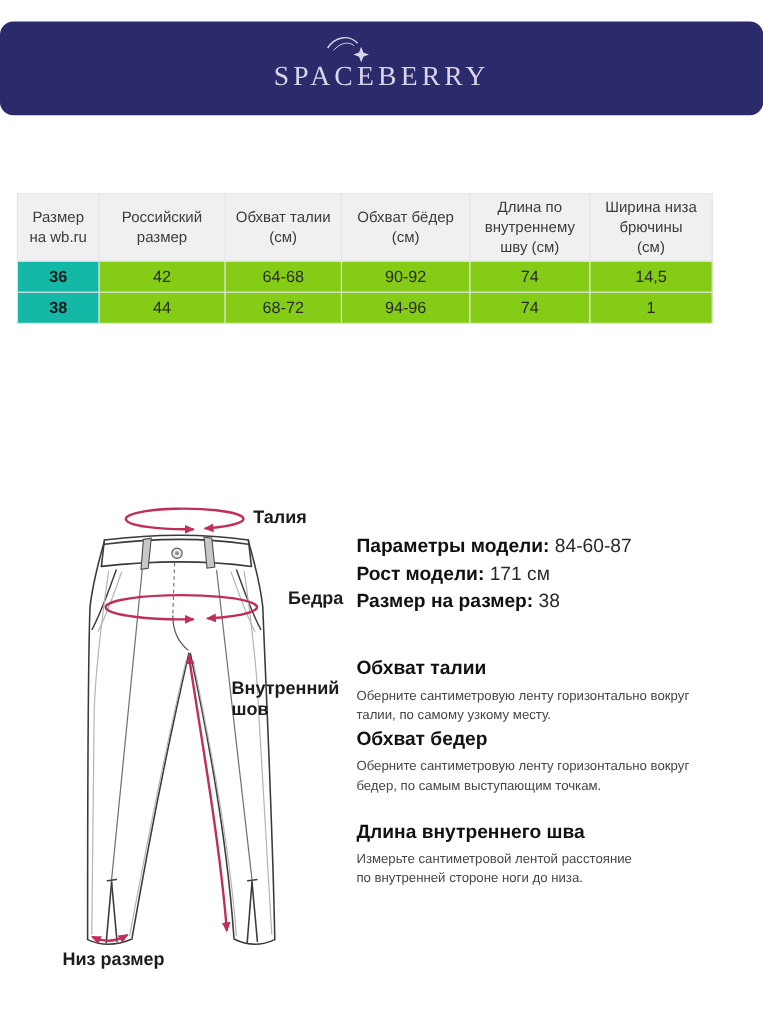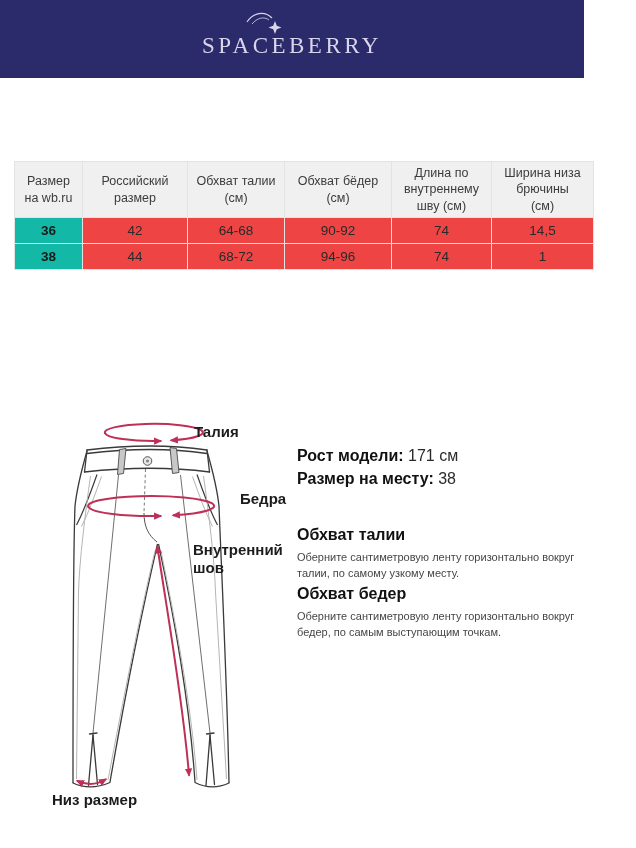--- a/index.html
+++ b/index.html
@@ -7,57 +7,57 @@
   body {
     position:relative;
     background:#ffffff;
     font-family:"Liberation Sans", sans-serif;
     color:#1d1d1d;
     overflow:hidden;
   }
 
   
   .brand-header {
-    position:absolute; left:0; top:0; width:584px; height:78px;
+    position:absolute; left:0; top:18px; width:636px; height:78px;
     background:#2b2a6a;
-    display:flex; align-items:center; justify-content:center;
+    display:flex; align-items:center; justify-content:center;border-radius:11px;
   }
   .logo {
     position:relative;
     font-family:"Liberation Serif", serif;
     font-size:23px; letter-spacing:3.5px; font-weight:400;
     color:#d9d5ea; padding-top:14px;
   }
   .star-svg { position:absolute; left:44px; top:-8px; width:44px; height:30px; }
 
   
   .size-table {
     position:absolute; left:14px; top:161px;
     border-collapse:collapse; table-layout:fixed; width:579px;
     font-size:12.5px;
   }
   .size-table th, .size-table td { border:1px solid #e3e3e3; text-align:center; vertical-align:middle; }
   .size-table th {
     background:#f0f0f0; font-weight:400; color:#3c3c3c;
     height:56px; line-height:1.32; white-space:pre-line; padding:2px 4px;
   }
-  .size-table td { background:#ef4444; height:26px; font-size:13.5px; color:#2a2a2a; }
+  .size-table td { background:#84cc16; height:26px; font-size:13.5px; color:#2a2a2a; }
   .size-table td.firstcol { background:#14b8a6; font-weight:700; color:#1a1a1a; }
   .c1{width:68px}.c2{width:105px}.c3{width:97px}.c4{width:107px}.c5{width:100px}.c6{width:102px}
 
   
   .figure { position:absolute; left:40px; top:420px; width:280px; height:410px; }
   .figure svg.trousers { position:absolute; left:0; top:0; }
   .fig-label {
     position:absolute; font-size:15px; font-weight:700; color:#1c1c1c;
     white-space:pre-line; line-height:18px;
   }
-  .lbl-waist  { left:154px; top:3px; }
+  .lbl-waist  { left:171px; top:3px; }
   .lbl-hips   { left:183px; top:70px;margin-left:17px; }
-  .lbl-inseam { left:153px; top:121px; }
+  .lbl-inseam { left:153px; top:145px; }
   .lbl-hem    { left:12px;  top:371px; }
 
   
   .details { position:absolute; left:297px; top:444px; width:325px; }
   .model-info p { font-size:16px; line-height:23px; color:#2a2a2a; }
   .model-info .lab { font-weight:700; color:#111; }
   .guide-section.s1 { margin-top:36px; }
   .guide-section.s2 { margin-top:4px; }
   .guide-section.s3 { margin-top:22px; }
   .guide-section h3 { font-size:16px; line-height:18px; font-weight:700; color:#111; }
@@ -199,29 +199,35 @@
 
   <span class="fig-label lbl-waist">Талия</span>
   <span class="fig-label lbl-hips">Бедра</span>
   <span class="fig-label lbl-inseam">Внутренний
 шов</span>
   <span class="fig-label lbl-hem">Низ размер</span>
 </div>
 
 <div class="details">
   <div class="model-info">
+    <p><span class="lab">Параметры модели:</span> <span>84-60-87</span></p>
     <p><span class="lab">Рост модели:</span> <span>171 см</span></p>
-    <p><span class="lab">Размер на месту:</span> <span>38</span></p>
+    <p><span class="lab">Размер на размер:</span> <span>38</span></p>
   </div>
 
   <section class="guide-section s1">
     <h3>Обхват талии</h3>
     <p>Оберните сантиметровую ленту горизонтально вокруг
 талии, по самому узкому месту.</p>
   </section>
 
   <section class="guide-section s2">
     <h3>Обхват бедер</h3>
     <p>Оберните сантиметровую ленту горизонтально вокруг
 бедер, по самым выступающим точкам.</p>
   </section>
 
+  <section class="guide-section s3">
+    <h3>Длина внутреннего шва</h3>
+    <p>Измерьте сантиметровой лентой расстояние
+по внутренней стороне ноги до низа.</p>
+  </section>
 </div>
 
 </body></html>

